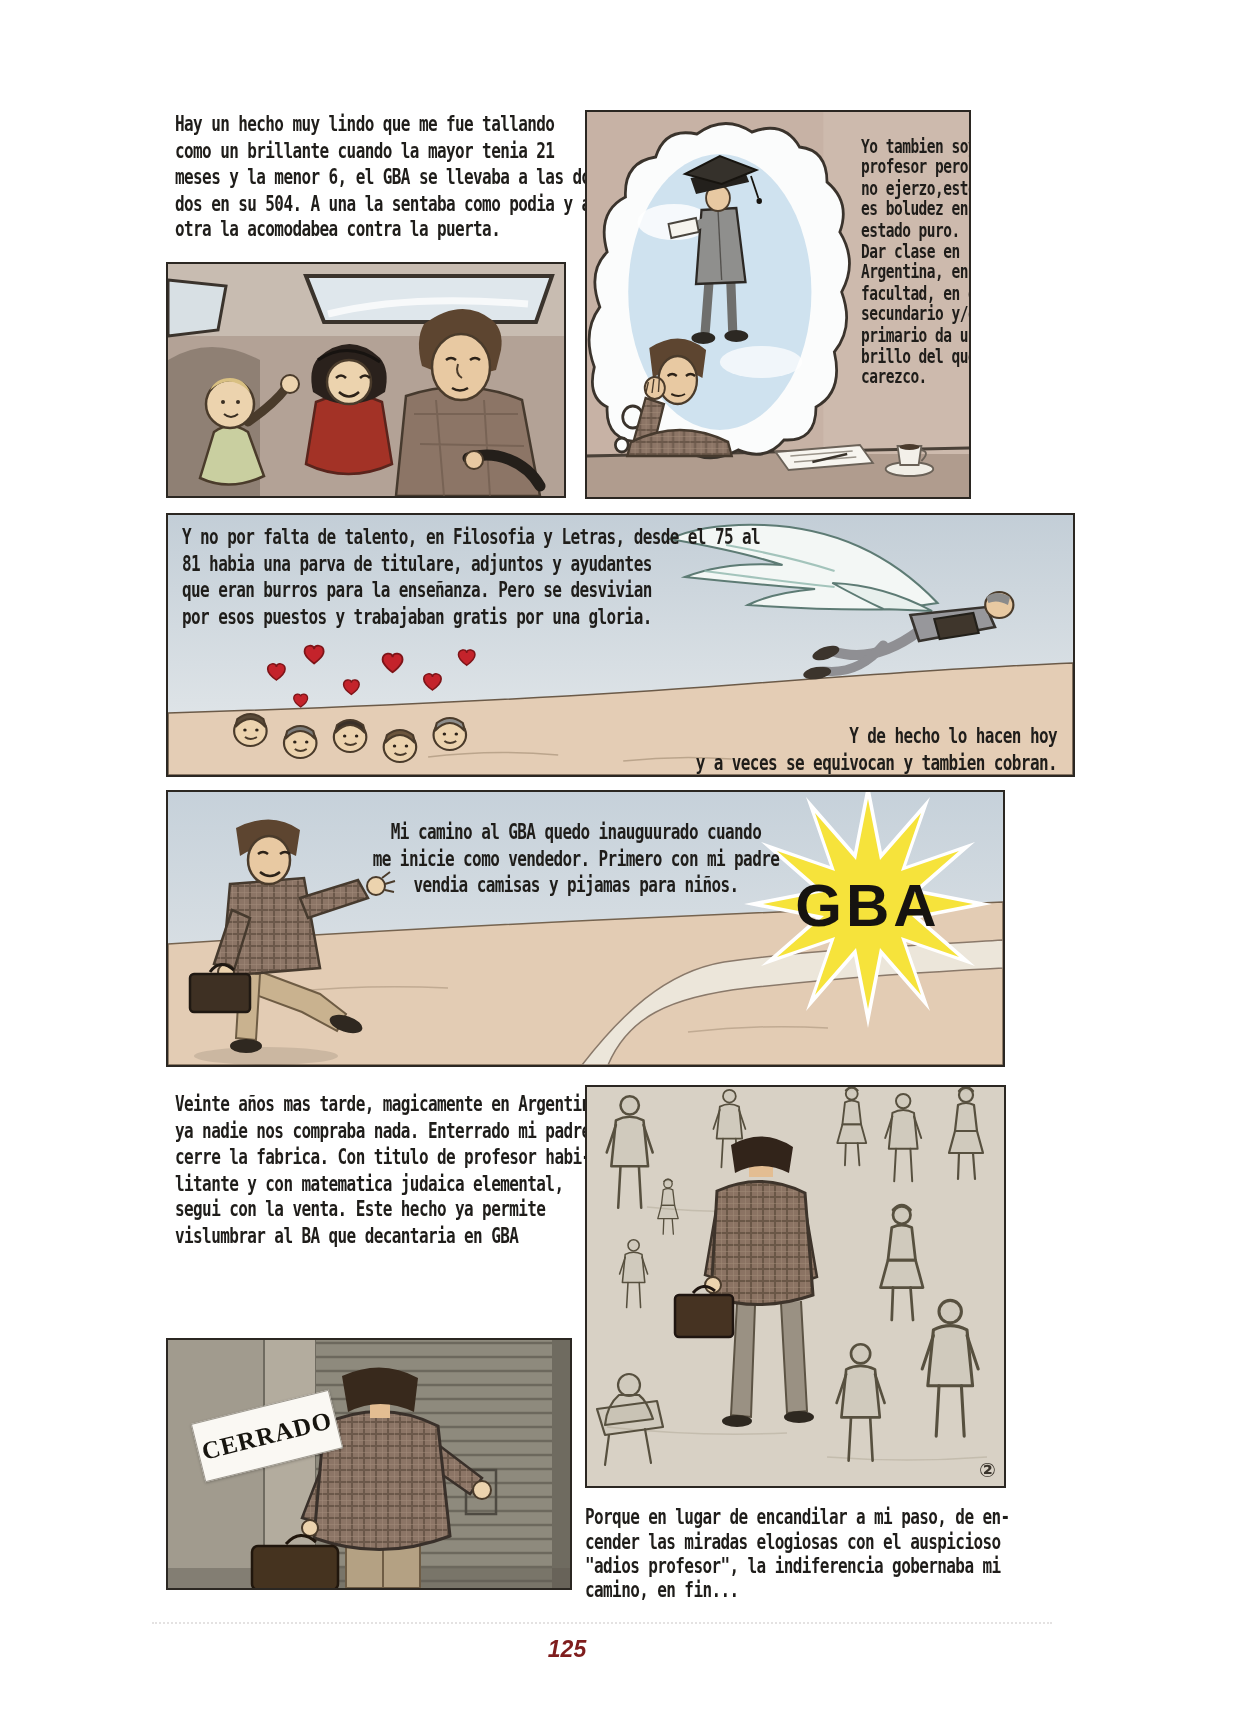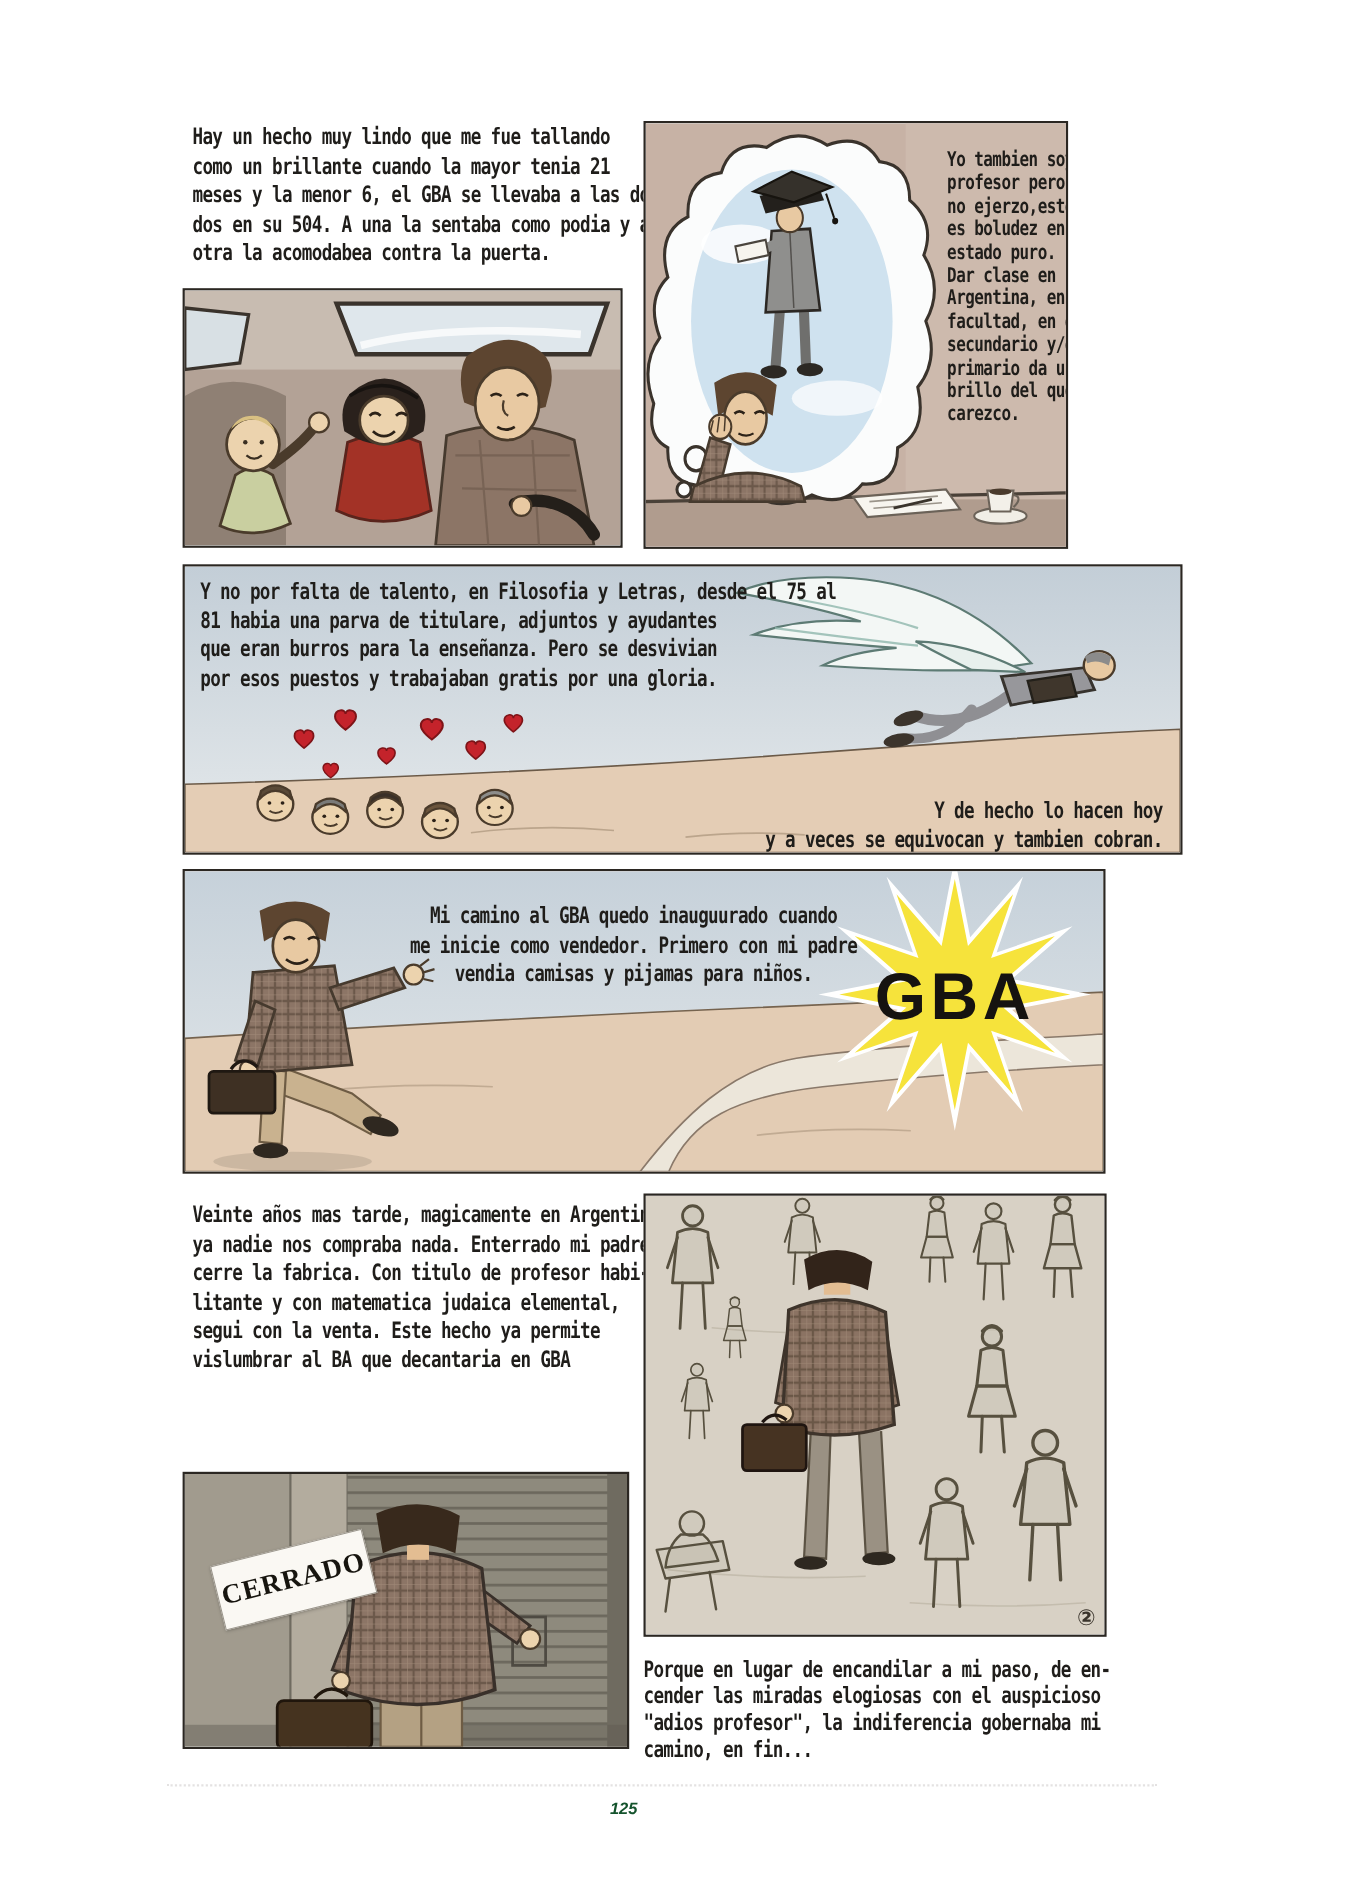--- a/index.html
+++ b/index.html
@@ -13,21 +13,21 @@
   .cap.small{font-size:14.5px;line-height:16.4px;letter-spacing:-0.5px;}
   .cap.center{transform:translateX(-50%) scaleY(1.28);width:max-content;text-align:center;}
   .cap.right{text-align:right;transform-origin:100% 0;}
   .sign{position:absolute;left:28px;top:66px;width:140px;height:58px;background:#faf8f3;
     border:1px solid #9b968c;transform:rotate(-14deg);display:flex;align-items:center;justify-content:center;
     font-family:"Liberation Serif",serif;font-weight:700;font-size:25px;letter-spacing:1px;color:#17150f;
     box-shadow:0 1px 3px rgba(0,0,0,0.25);}
   .marker{position:absolute;right:8px;bottom:4px;font-family:"DejaVu Sans",sans-serif;
     font-size:20px;font-weight:700;color:#3a342c;}
   .pageno{position:absolute;left:0;top:1636px;width:1134px;text-align:center;
-    font-family:"Liberation Sans",sans-serif;font-weight:700;font-style:italic;font-size:15px;color:#14532d;}
+    font-family:"Liberation Sans",sans-serif;font-weight:700;font-style:italic;font-size:23px;color:#7f1d1d;}
   .dotrule{position:absolute;left:152px;top:1622px;width:900px;border-top:2px dotted #cfcccc;opacity:.55;}
 </style>
 </head>
 <body>
 
 <div id="comic-page">
 
   <div class="cap" style="left:175px;top:112px;">Hay un hecho muy lindo que me fue tallando
 como un brillante cuando la mayor tenia 21
 meses y la menor 6, el GBA se llevaba a las dos

